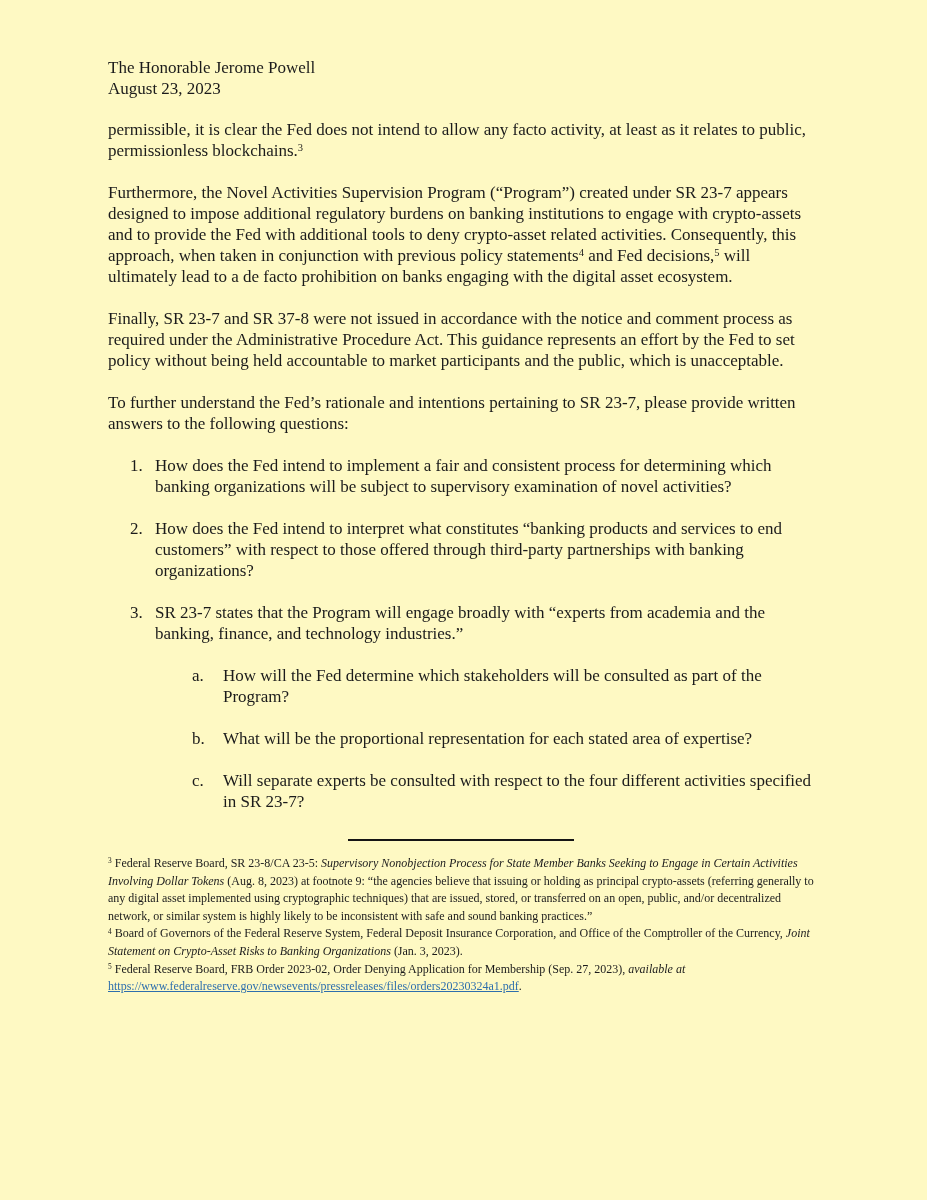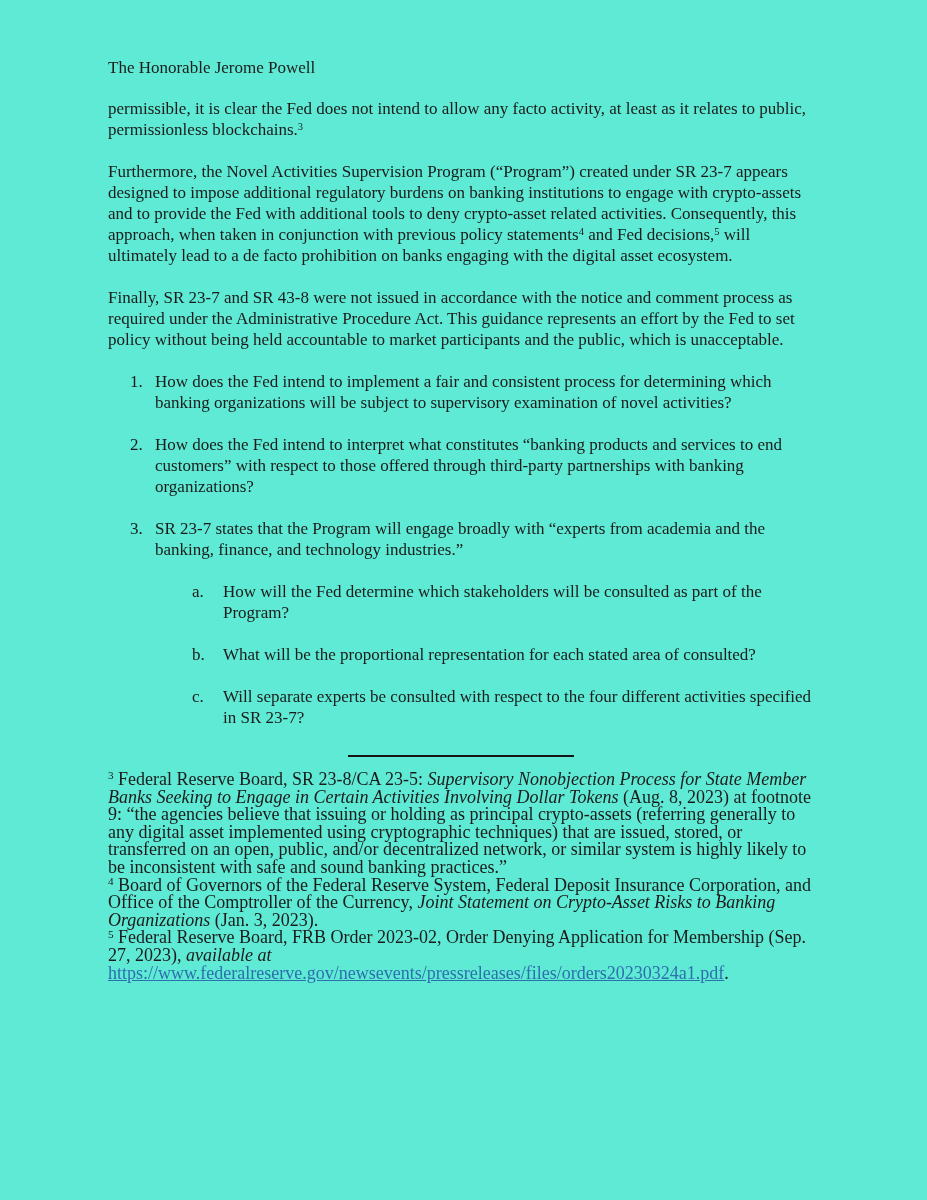--- a/index.html
+++ b/index.html
@@ -14,21 +14,21 @@
   }
   .page {
     box-sizing: border-box;
     width: 927px;
     height: 1200px;
     padding: 57px 113px 0 108px;
     font-family: "Liberation Serif", "DejaVu Serif", serif;
     font-size: 17px;
     line-height: 21px;
     color: #1b1b1b;
-    background: #5eead4;
+    background: #fef9c3;
   }
   .header div {
     line-height: 21px;
   }
   .para {
     margin: 21px 0 0 0;
   }
   .para.first {
     margin-top: 20px;
   }
@@ -61,47 +61,49 @@
   }
   .fn-rule {
     margin-top: 27px;
     width: 226px;
     border: none;
     border-top: 2px solid #151515;
     height: 0;
   }
   .footnotes {
     margin-top: 14px;
-    font-size: 18px;
+    font-size: 12px;
     line-height: 17.6px;
   }
   .footnote {
     margin: 0;
   }
   a.fn-link {
     color: #2e6fad;
     text-decoration-color: #2e6fad;
     cursor: pointer;
   }
 </style>
 </head>
 <body>
 
 <div class="page">
 
   <div class="header">
     <div>The Honorable Jerome Powell</div>
+    <div>August 23, 2023</div>
   </div>
 
   <p class="para first"><span>permissible, it is clear the Fed does not intend to allow any facto activity, at least as it relates to public, permissionless blockchains.</span><sup>3</sup></p>
 
   <p class="para"><span>Furthermore, the Novel Activities Supervision Program (“Program”) created under SR 23-7 appears designed to impose additional regulatory burdens on banking institutions to engage with crypto-assets and to provide the Fed with additional tools to deny crypto-asset related activities. Consequently, this approach, when taken in conjunction with previous policy statements</span><sup>4</sup><span> and Fed decisions,</span><sup>5</sup><span> will ultimately lead to a de facto prohibition on banks engaging with the digital asset ecosystem.</span></p>
 
-  <p class="para"><span>Finally, SR 23-7 and SR 43-8 were not issued in accordance with the notice and comment process as required under the Administrative Procedure Act. This guidance represents an effort by the Fed to set policy without being held accountable to market participants and the public, which is unacceptable.</span></p>
+  <p class="para"><span>Finally, SR 23-7 and SR 37-8 were not issued in accordance with the notice and comment process as required under the Administrative Procedure Act. This guidance represents an effort by the Fed to set policy without being held accountable to market participants and the public, which is unacceptable.</span></p>
 
+  <p class="para"><span>To further understand the Fed’s rationale and intentions pertaining to SR 23-7, please provide written answers to the following questions:</span></p>
 
   <div>
     <div class="q-item">
       <span class="marker">1.</span>
       <div class="q-text"><span>How does the Fed intend to implement a fair and consistent process for determining which banking organizations will be subject to supervisory examination of novel activities?</span></div>
     </div>
     <div class="q-item">
       <span class="marker">2.</span>
       <div class="q-text"><span>How does the Fed intend to interpret what constitutes “banking products and services to end customers” with respect to those offered through third-party partnerships with banking organizations?</span></div>
     </div>
@@ -110,21 +112,21 @@
       <div class="q-text"><span>SR 23-7 states that the Program will engage broadly with “experts from academia and the banking, finance, and technology industries.”</span></div>
     </div>
 
     <div>
       <div class="sub-item">
         <span class="marker">a.</span>
         <div class="sub-text"><span>How will the Fed determine which stakeholders will be consulted as part of the Program?</span></div>
       </div>
       <div class="sub-item">
         <span class="marker">b.</span>
-        <div class="sub-text"><span>What will be the proportional representation for each stated area of consulted?</span></div>
+        <div class="sub-text"><span>What will be the proportional representation for each stated area of expertise?</span></div>
       </div>
       <div class="sub-item">
         <span class="marker">c.</span>
         <div class="sub-text"><span>Will separate experts be consulted with respect to the four different activities specified in SR 23-7?</span></div>
       </div>
     </div>
   </div>
 
   <hr class="fn-rule">
 

